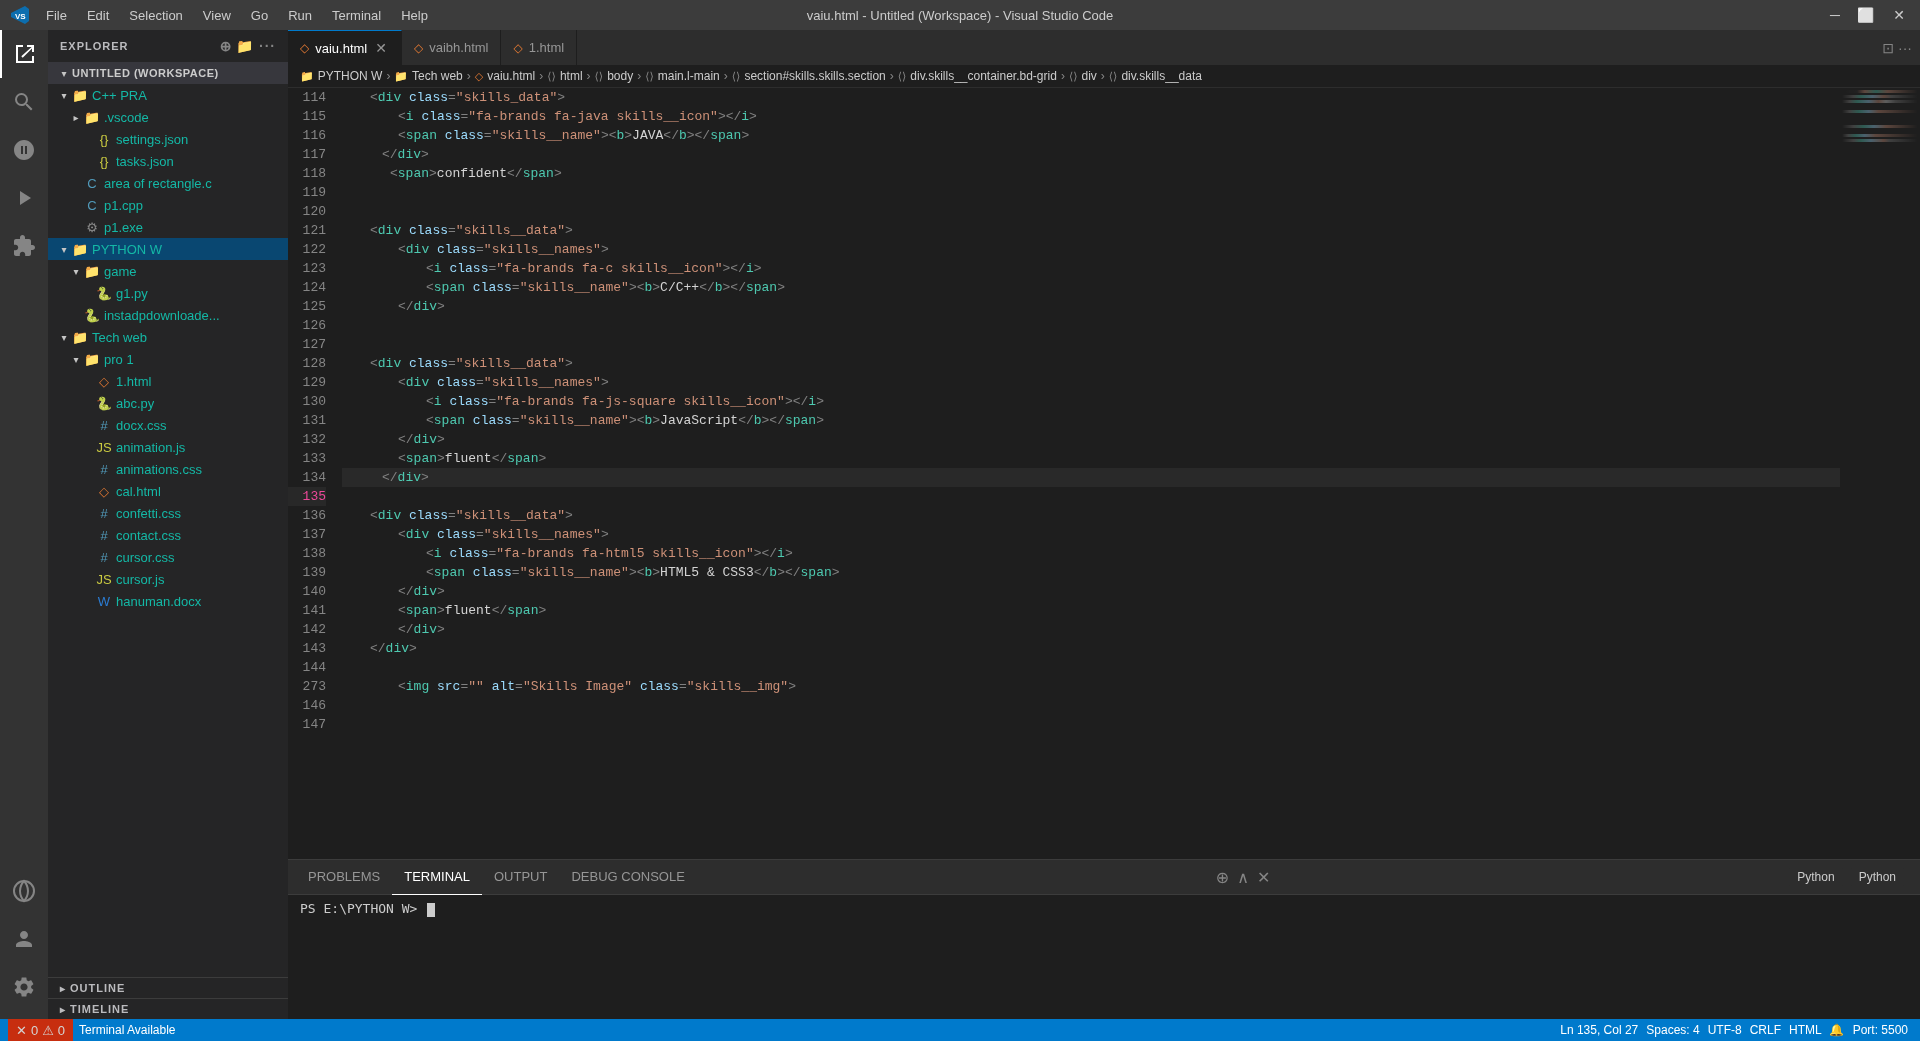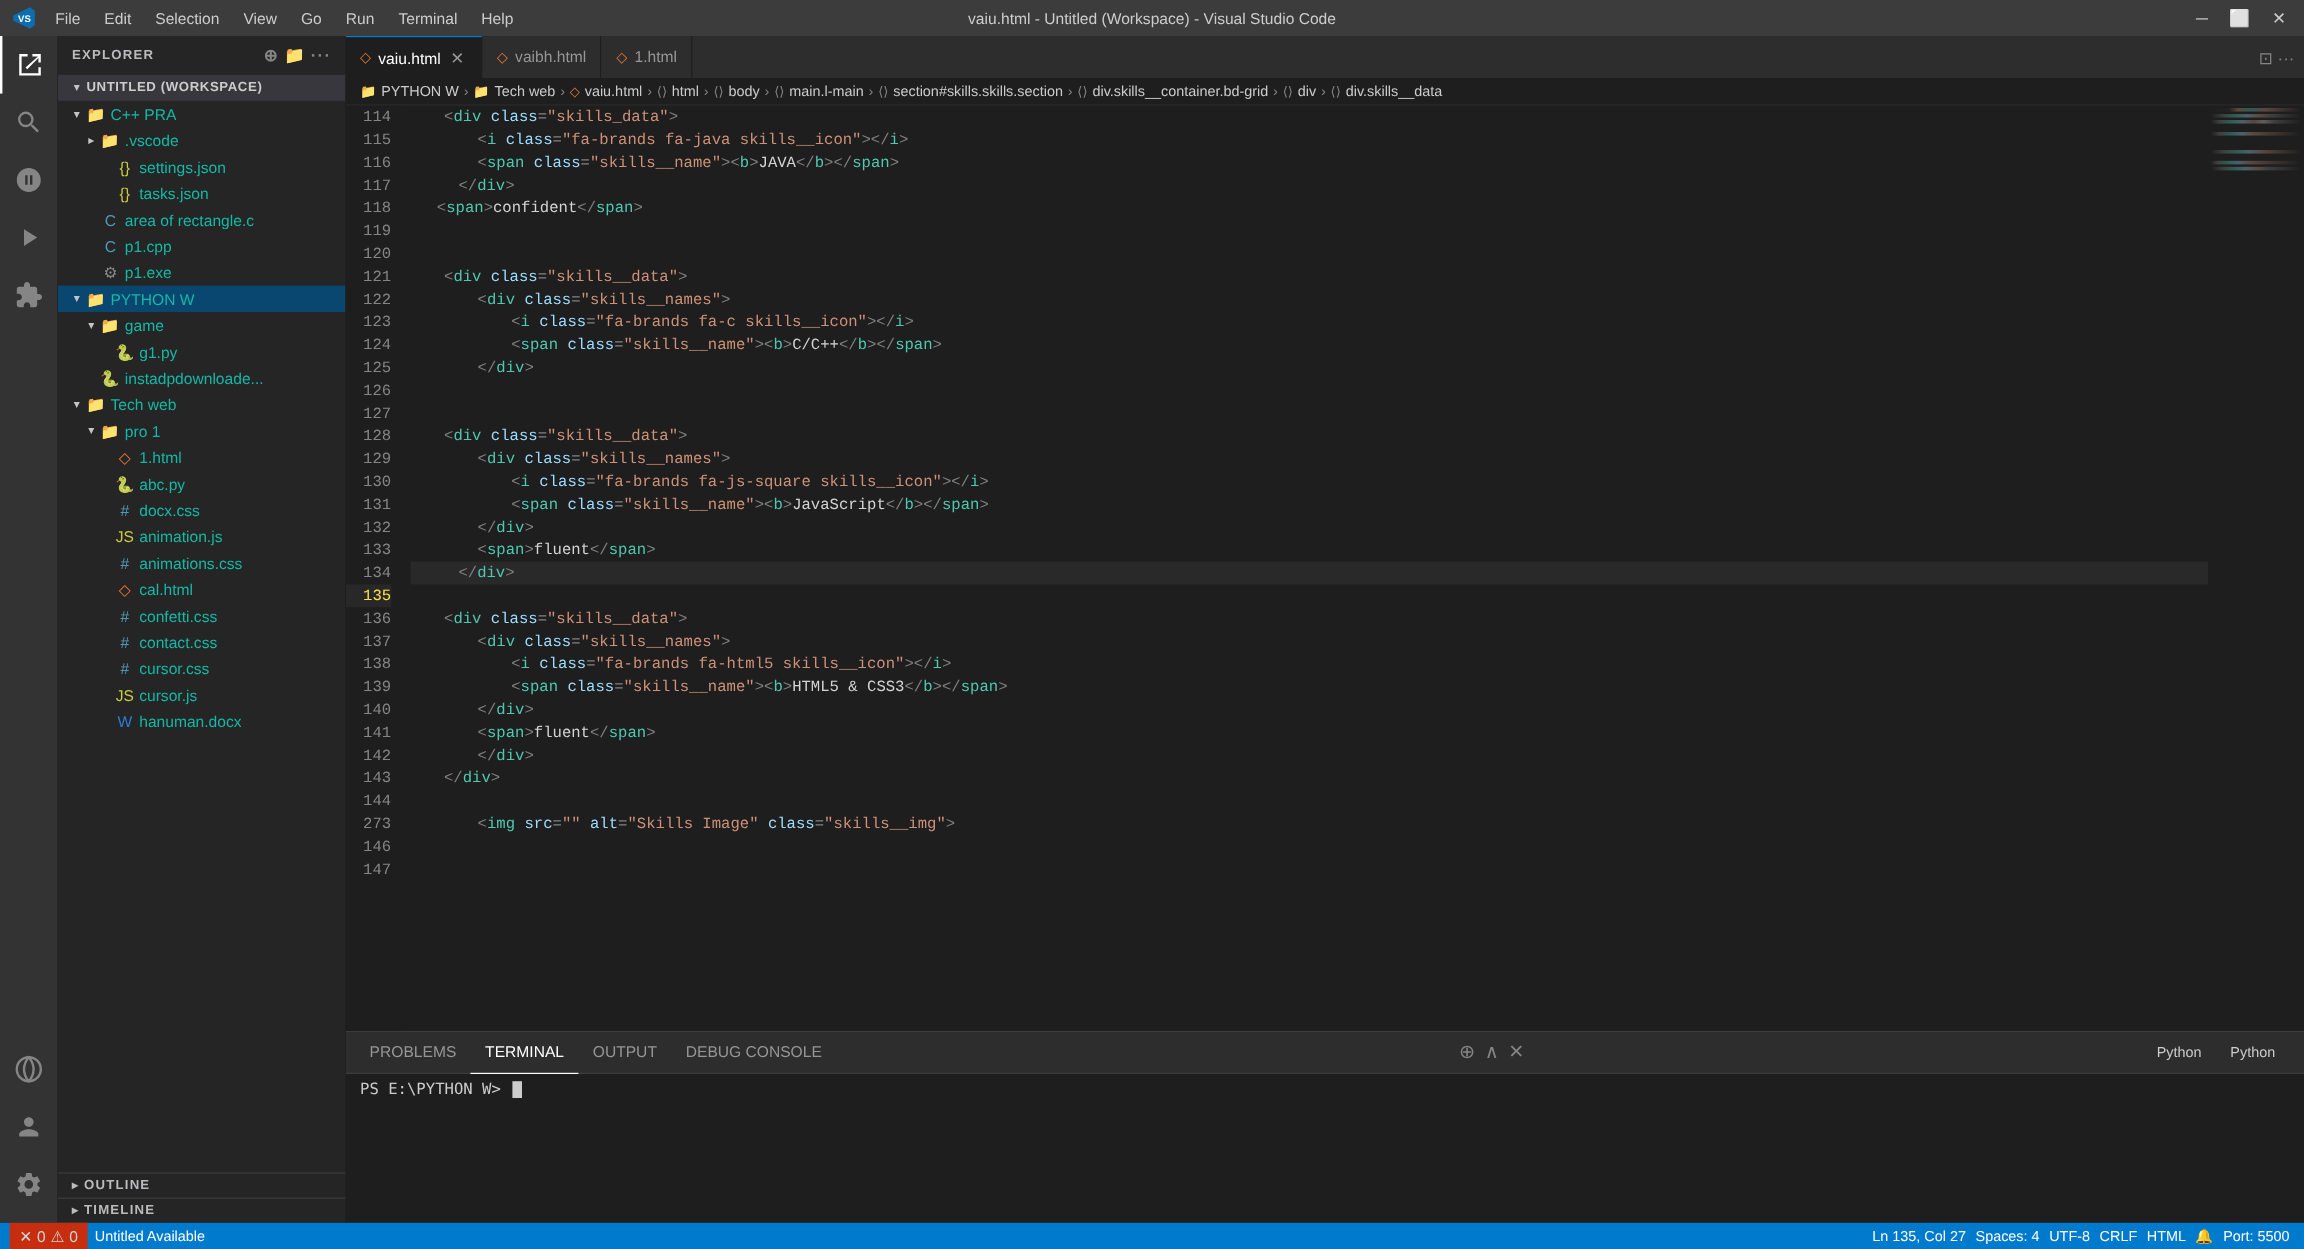--- a/index.html
+++ b/index.html
@@ -424,40 +424,40 @@
             <div>125</div>
             <div>126</div>
             <div>127</div>
             <div>128</div>
             <div>129</div>
             <div>130</div>
             <div>131</div>
             <div>132</div>
             <div>133</div>
             <div>134</div>
-            <div style="background:#282828;color:#fde047;">135</div>
+            <div style="background:#282828;color:#ec4899;">135</div>
             <div>136</div>
             <div>137</div>
             <div>138</div>
             <div>139</div>
             <div>140</div>
             <div>141</div>
             <div>142</div>
             <div>143</div>
             <div>144</div>
             <div>273</div>
             <div>146</div>
             <div>147</div>
           </div>
           <div class="code-lines">
             <div class="code-line"><span style="margin-left:28px"><span class="t-tag">&lt;</span><span class="t-tagname">div</span><span class="t-attr"> class</span><span class="t-tag">=</span><span class="t-string">"skills_data"</span><span class="t-tag">&gt;</span></span></div>
             <div class="code-line"><span style="margin-left:56px"><span class="t-tag">&lt;</span><span class="t-tagname">i</span><span class="t-attr"> class</span><span class="t-tag">=</span><span class="t-string">"fa-brands fa-java skills__icon"</span><span class="t-tag">&gt;&lt;/</span><span class="t-tagname">i</span><span class="t-tag">&gt;</span></span></div>
             <div class="code-line"><span style="margin-left:56px"><span class="t-tag">&lt;</span><span class="t-tagname">span</span><span class="t-attr"> class</span><span class="t-tag">=</span><span class="t-string">"skills__name"</span><span class="t-tag">&gt;&lt;</span><span class="t-tagname">b</span><span class="t-tag">&gt;</span><span class="t-text">JAVA</span><span class="t-tag">&lt;/</span><span class="t-tagname">b</span><span class="t-tag">&gt;&lt;/</span><span class="t-tagname">span</span><span class="t-tag">&gt;</span></span></div>
             <div class="code-line"><span style="margin-left:40px"><span class="t-tag">&lt;/</span><span class="t-tagname">div</span><span class="t-tag">&gt;</span></span></div>
-            <div class="code-line"><span style="margin-left:22px"><span class="t-tag">&lt;</span><span class="t-tagname">span</span><span class="t-tag">&gt;</span><span class="t-text">confident</span><span class="t-tag">&lt;/</span><span class="t-tagname">span</span><span class="t-tag">&gt;</span></span></div>
+            <div class="code-line"><span style="margin-left:48px"><span class="t-tag">&lt;</span><span class="t-tagname">span</span><span class="t-tag">&gt;</span><span class="t-text">confident</span><span class="t-tag">&lt;/</span><span class="t-tagname">span</span><span class="t-tag">&gt;</span></span></div>
             <div class="code-line">&nbsp;</div>
             <div class="code-line">&nbsp;</div>
             <div class="code-line"><span style="margin-left:28px"><span class="t-tag">&lt;</span><span class="t-tagname">div</span><span class="t-attr"> class</span><span class="t-tag">=</span><span class="t-string">"skills__data"</span><span class="t-tag">&gt;</span></span></div>
             <div class="code-line"><span style="margin-left:56px"><span class="t-tag">&lt;</span><span class="t-tagname">div</span><span class="t-attr"> class</span><span class="t-tag">=</span><span class="t-string">"skills__names"</span><span class="t-tag">&gt;</span></span></div>
             <div class="code-line"><span style="margin-left:84px"><span class="t-tag">&lt;</span><span class="t-tagname">i</span><span class="t-attr"> class</span><span class="t-tag">=</span><span class="t-string">"fa-brands fa-c skills__icon"</span><span class="t-tag">&gt;&lt;/</span><span class="t-tagname">i</span><span class="t-tag">&gt;</span></span></div>
             <div class="code-line"><span style="margin-left:84px"><span class="t-tag">&lt;</span><span class="t-tagname">span</span><span class="t-attr"> class</span><span class="t-tag">=</span><span class="t-string">"skills__name"</span><span class="t-tag">&gt;&lt;</span><span class="t-tagname">b</span><span class="t-tag">&gt;</span><span class="t-text">C/C++</span><span class="t-tag">&lt;/</span><span class="t-tagname">b</span><span class="t-tag">&gt;&lt;/</span><span class="t-tagname">span</span><span class="t-tag">&gt;</span></span></div>
             <div class="code-line"><span style="margin-left:56px"><span class="t-tag">&lt;/</span><span class="t-tagname">div</span><span class="t-tag">&gt;</span></span></div>
             <div class="code-line">&nbsp;</div>
             <div class="code-line">&nbsp;</div>
             <div class="code-line"><span style="margin-left:28px"><span class="t-tag">&lt;</span><span class="t-tagname">div</span><span class="t-attr"> class</span><span class="t-tag">=</span><span class="t-string">"skills__data"</span><span class="t-tag">&gt;</span></span></div>
@@ -537,21 +537,21 @@
 
 <div class="status-bar">
   <div class="status-left">
     <div class="status-error">
       <span>✕</span>
       <span>0</span>
       <span>⚠</span>
       <span>0</span>
     </div>
     <div class="status-item">
-      <span>Untitled Available</span>
+      <span>Terminal Available</span>
     </div>
   </div>
   <div class="status-right">
     <div class="status-item">
       <span>Ln 135, Col 27</span>
     </div>
     <div class="status-item">
       <span>Spaces: 4</span>
     </div>
     <div class="status-item">

